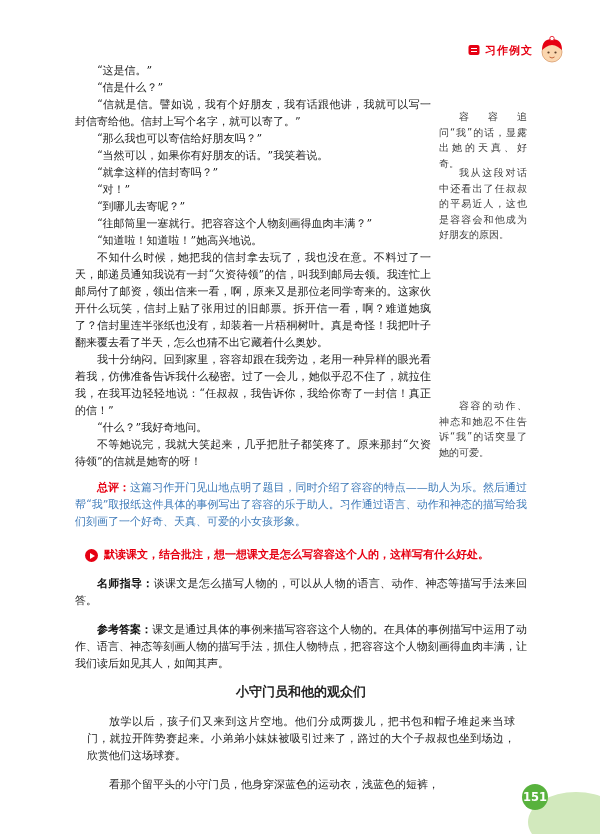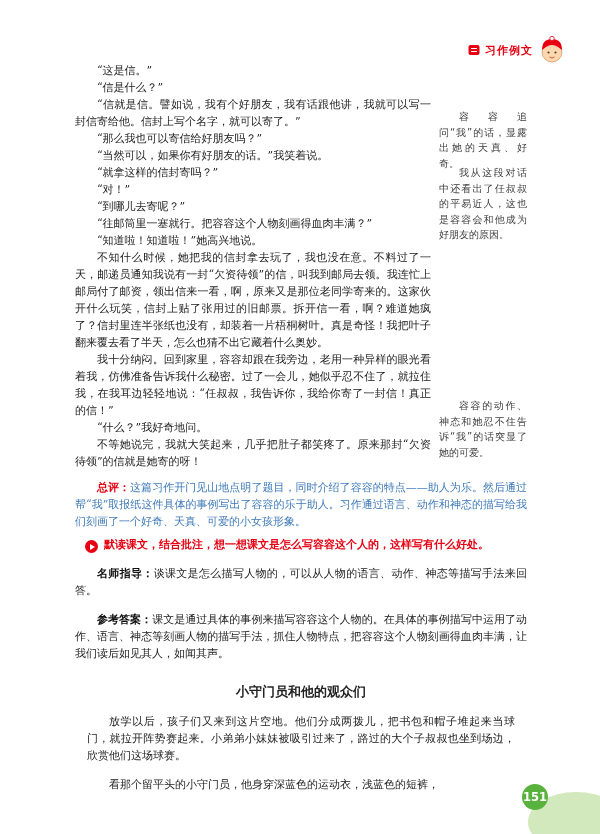--- a/index.html
+++ b/index.html
@@ -43,38 +43,38 @@
     text-align: justify; text-indent: 2em; margin: 0;
   }
   .anno-0 { top: 20px; margin-top: 27px; }
   .anno-1 { top: 103px; }
   .anno-2 { top: 336px; }
 
   .review { margin: 9px 0 0; font-size: 11px; line-height: 17px; text-indent: 2em; text-align: justify; }
   .review .lbl { color: #e60012; font-weight: bold; font-family: "DejaVu Sans", "Liberation Sans", sans-serif; }
   .review .txt { color: #3e7ab8; }
 
-  .task { margin-top: 7px; display: flex; align-items: flex-end; gap: 6px; padding-left: 10px; }
+  .task { margin-top: 17px; display: flex; align-items: center; gap: 6px; padding-left: 10px; }
   .play-icon { position: relative; width: 13px; height: 13px; border-radius: 50%; background: #e60012; flex: none; margin-top: 1px; }
   .play-icon::after {
     content: ""; position: absolute; left: 5px; top: 3.5px;
     border-left: 5px solid #fff; border-top: 3px solid transparent; border-bottom: 3px solid transparent;
   }
   .task-text {
     color: #e60012; font-size: 11px; line-height: 16px; font-weight: bold;
     font-family: "DejaVu Sans", "Liberation Sans", sans-serif; margin: 0;
   }
 
   .guide, .answer { margin: 12px 0 0; font-size: 11px; line-height: 17px; text-indent: 2em; text-align: justify; }
   .guide .lbl, .answer .lbl {
     font-weight: bold; color: #111;
     font-family: "DejaVu Sans", "Liberation Sans", sans-serif;
   }
 
-  .next-title { margin: 21px 0 6px; text-align: center; font-size: 13px; font-weight: bold; }
+  .next-title { margin: 11px 0 6px; text-align: center; font-size: 13px; font-weight: bold; }
   .next-p { margin: 12px; font-size: 11px; line-height: 17px; text-align: justify; text-indent: 2em; }
 
   
   .corner-decor {
     position: absolute; right: -24px; bottom: -18px;
     width: 96px; height: 60px; border-radius: 50%;
     background: #d2e9bd;
   }
   .page-num {
     position: absolute; right: 52px; bottom: 24px;

